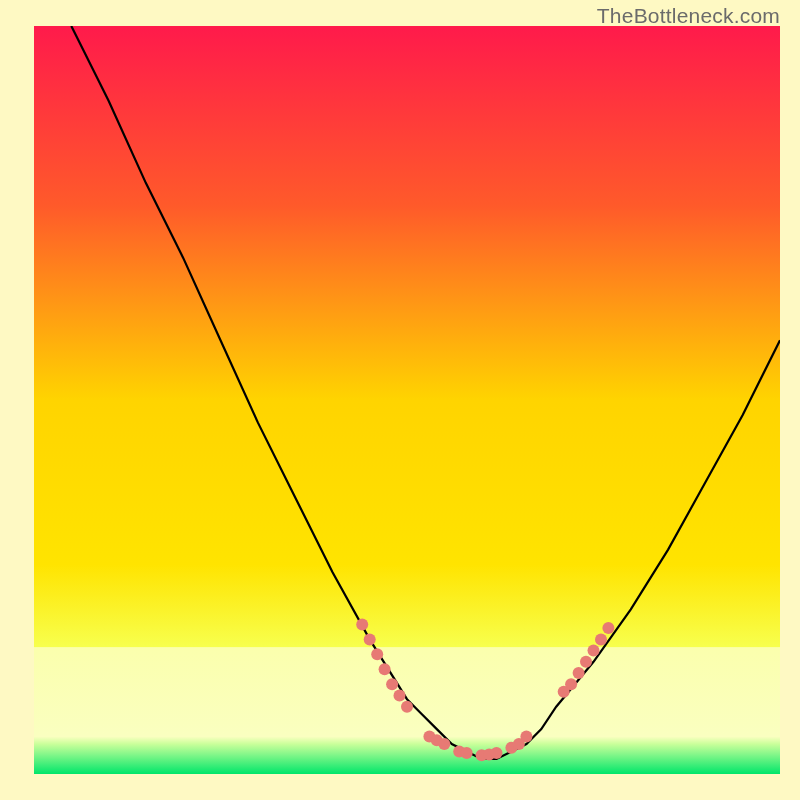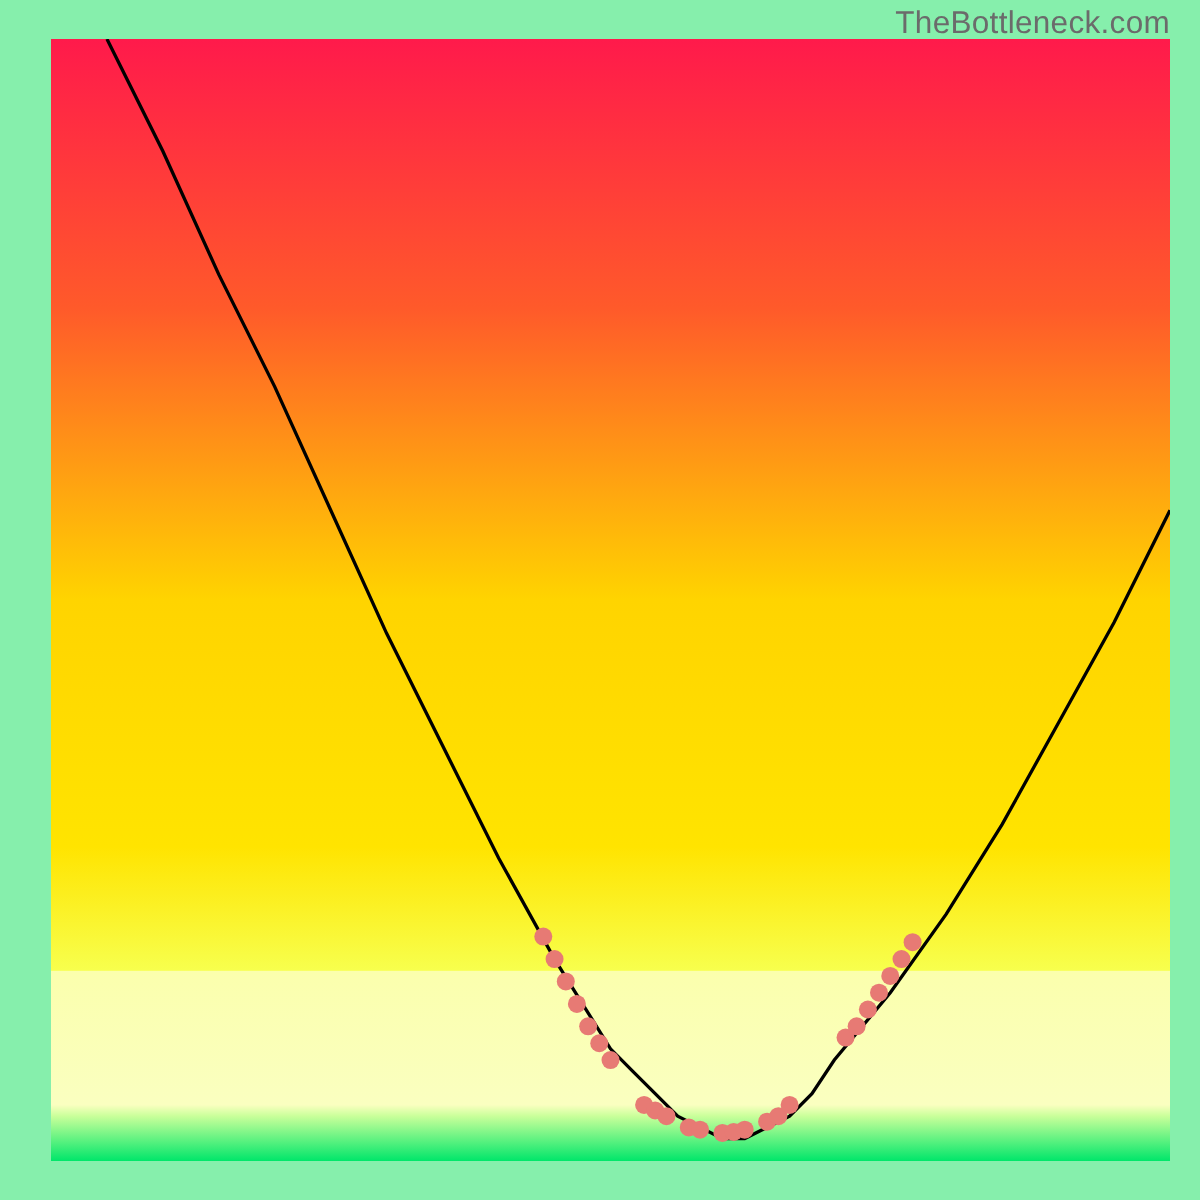--- a/index.html
+++ b/index.html
@@ -10,21 +10,21 @@
     background: #000000;
     overflow: hidden;
     font-family: Arial, Helvetica, sans-serif;
   }
   .frame {
     position: absolute;
     left: 0;
     top: 0;
     width: 800px;
     height: 800px;
-    background: #86efac;
+    background: #fef9c3;
   }
   .plot-area {
     position: absolute;
     left: 34px;
     top: 26px;
     width: 746px;
     height: 748px;
     overflow: hidden;
   }
   .gradient {

